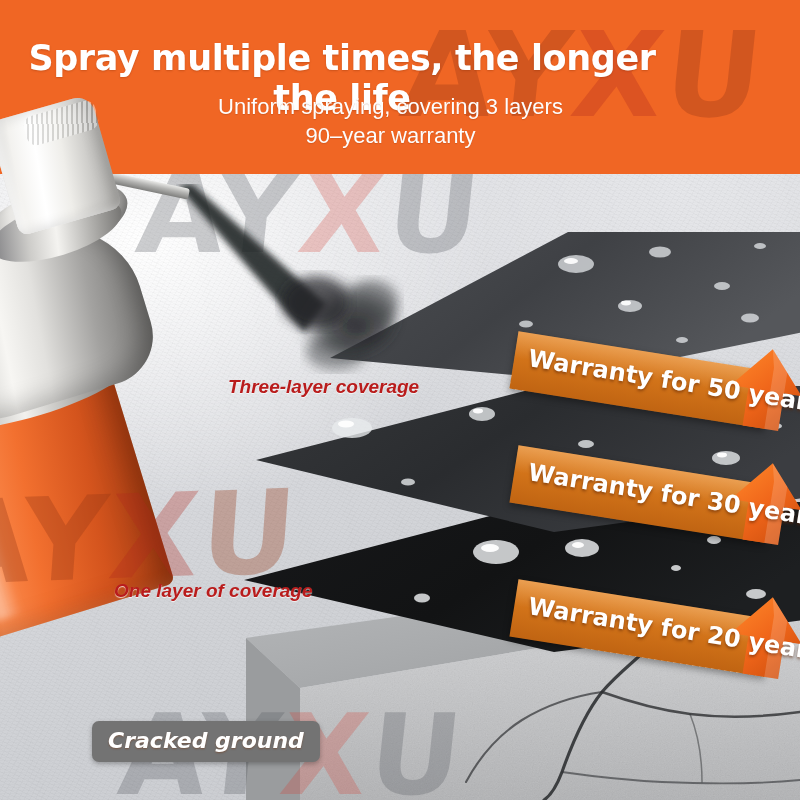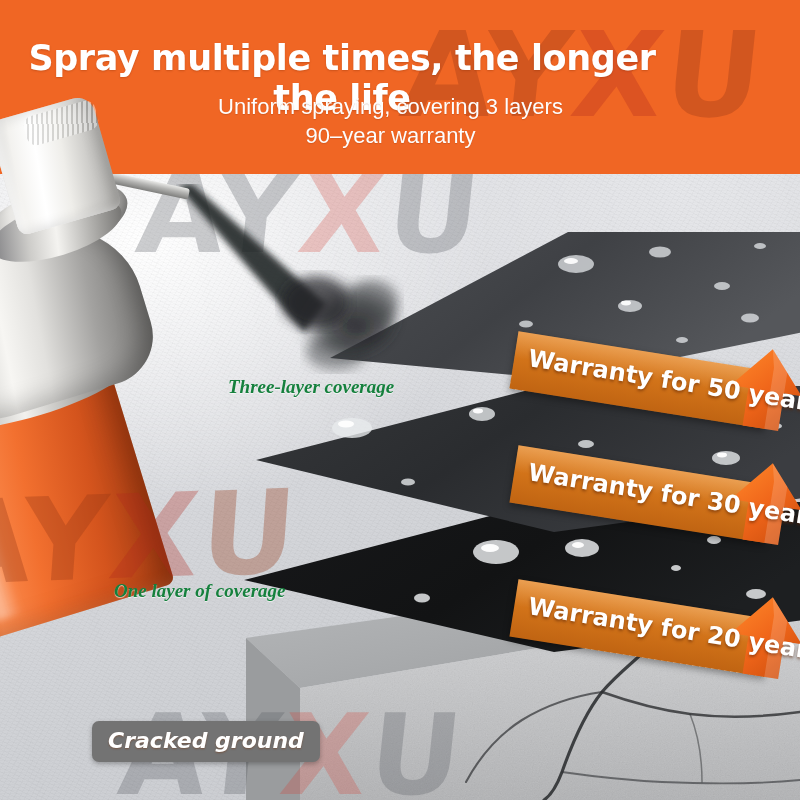--- a/index.html
+++ b/index.html
@@ -133,24 +133,24 @@
   .badge-text{
     position:absolute;left:14px;top:11px;width:252px;
     color:#fff;font-size:24px;font-weight:700;white-space:nowrap;
     text-shadow:0 2px 3px rgba(90,35,5,.55);
     font-family:"DejaVu Sans","Liberation Sans",sans-serif;
   }
   .badge-arrow{position:absolute;right:-22px;top:-24px;width:76px;height:84px;}
 
   
   .callout{
-    position:absolute;color:#15803d;font-style:italic;font-weight:700;
+    position:absolute;color:#b91c1c;font-style:italic;font-weight:700;
     font-size:19px;white-space:nowrap;
     text-shadow:0 1px 1px rgba(255,255,255,.75);
-    font-family:Liberation Serif, serif;
+    font-family:Liberation Sans, sans-serif;
   }
 
   
   .chip{
     position:absolute;background:#737373;border-radius:7px;
     padding:7px 16px 9px 16px;
     box-shadow:0 2px 5px rgba(0,0,0,.28);
   }
   .chip span{
     color:#fff;font-style:italic;font-weight:700;font-size:22px;white-space:nowrap;

